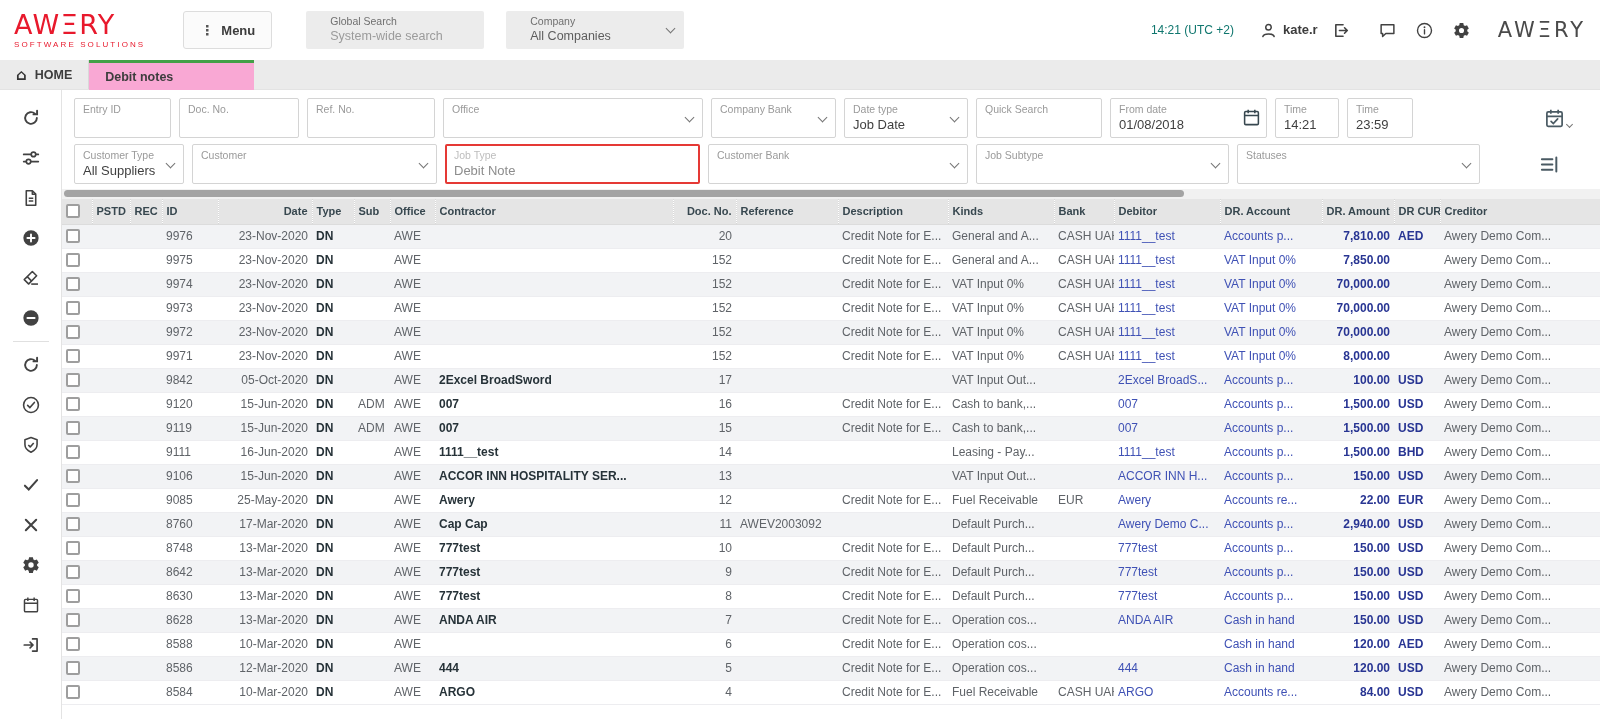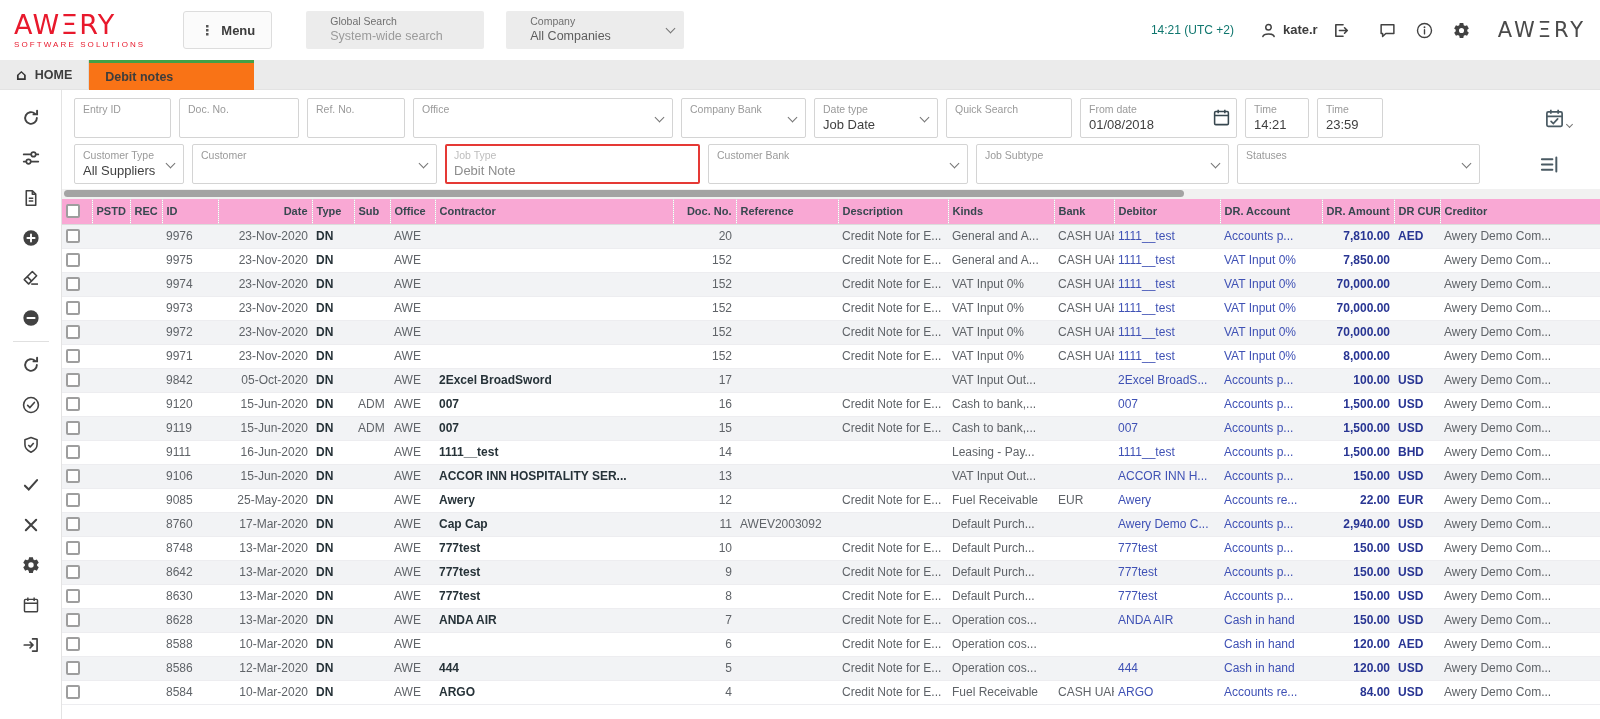--- a/index.html
+++ b/index.html
@@ -28,21 +28,21 @@
   .icn{display:inline-flex;align-items:center;justify-content:center;color:#424242}
   .icn svg{width:17px;height:17px}
   .tb-icn{margin-right:20px;cursor:pointer}
   .tb-icn.big{margin-right:30px}
   .wordmark{font-size:21px;letter-spacing:3px;color:#4a4a4a;margin-left:8px;font-family:"DejaVu Sans",sans-serif;white-space:nowrap}
   
   .tabbar{height:30px;background:#ebebeb;display:flex;align-items:stretch;border-bottom:1px solid #e3e3e3}
   .tab{display:flex;align-items:center;gap:8px;padding:0 16px;font-size:12.5px;font-weight:bold;color:#3d3d3d;cursor:pointer}
   .tab.home-tab{border-right:1px solid #d9d9d9}
   .home-icn{font-family:"DejaVu Sans",sans-serif;font-size:15px;color:#333}
-  .tab.active{background:#f97316;border-top:3px solid #43a047;min-width:165px;margin-bottom:-1px}
+  .tab.active{background:#f9a8d4;border-top:3px solid #43a047;min-width:165px;margin-bottom:-1px}
   
   .main{display:flex;height:629px}
   .sidebar{width:62px;border-right:1px solid #e3e3e3;background:#fff;display:flex;flex-direction:column;
     align-items:center;padding-top:8px;flex:none}
   .sb-btn{width:40px;height:40px;display:flex;align-items:center;justify-content:center;color:#4a5a63;cursor:pointer}
   .sb-btn svg{width:18px;height:18px}
   .sb-btn.disabled{color:#b7c2c8}
   .sb-divider{width:36px;height:1px;background:#e0e0e0;margin:3px 0}
   .content{flex:1;min-width:0}
   
@@ -66,21 +66,21 @@
   .mini-chev{width:5px;height:5px;border-right:1.4px solid #757575;border-bottom:1.4px solid #757575;
     transform:rotate(45deg);display:inline-block;margin-top:14px}
   
   .hscroll{height:10px;background:#f1f1f1;position:relative}
   .hthumb{position:absolute;left:2px;top:1px;height:7px;width:1120px;background:#a3a3a3;border-radius:4px}
   
   .gridwrap{overflow:hidden}
   table{border-collapse:collapse;table-layout:fixed;width:1538px}
   thead th{height:25px;font-size:11px;color:#37474f;font-weight:bold;text-align:left;padding:0 4px;
     white-space:nowrap;overflow:hidden;border-bottom:1px solid #dcdcdc;border-right:1px dotted #d8d8d8;
-    background:#f9a8d4;cursor:pointer}
+    background:#e5e5e5;cursor:pointer}
   thead th:last-child{border-right:none}
   tbody td{height:24px;font-size:12px;color:#5f6368;padding:0 4px;white-space:nowrap;overflow:hidden;
     border-bottom:1px solid #ededf0}
   tbody tr:nth-child(odd){background:#f2f3f5}
   .c-right{text-align:right}
   .c-bold{font-weight:bold;color:#263238}
   .c-link{color:#3f51b5;cursor:pointer}
   .c-amount{font-weight:bold;color:#283593;text-align:right}
   .c-cur{font-weight:bold;color:#283593}
   input[type=checkbox]{appearance:none;-webkit-appearance:none;width:14px;height:14px;border:2px solid #9e9e9e;
@@ -274,21 +274,21 @@
     <div class="filters">
       <div class="frow" id="frow1">
           <div class="ffield" style="width: 97px;">
             <span class="flab">Entry ID</span>
             <span class="fval"></span>
           </div>
           <div class="ffield" style="width: 120px;">
             <span class="flab">Doc. No.</span>
             <span class="fval"></span>
           </div>
-          <div class="ffield" style="width: 98px;">
+          <div class="ffield" style="width: 128px;">
             <span class="flab">Ref. No.</span>
             <span class="fval"></span>
           </div>
           <div class="ffield" style="width: 260px;">
             <span class="flab">Office</span>
             <span class="fval"></span>
             <span class="chev fchev"></span>
           </div>
           <div class="ffield" style="width: 125px;">
             <span class="flab">Company Bank</span>

